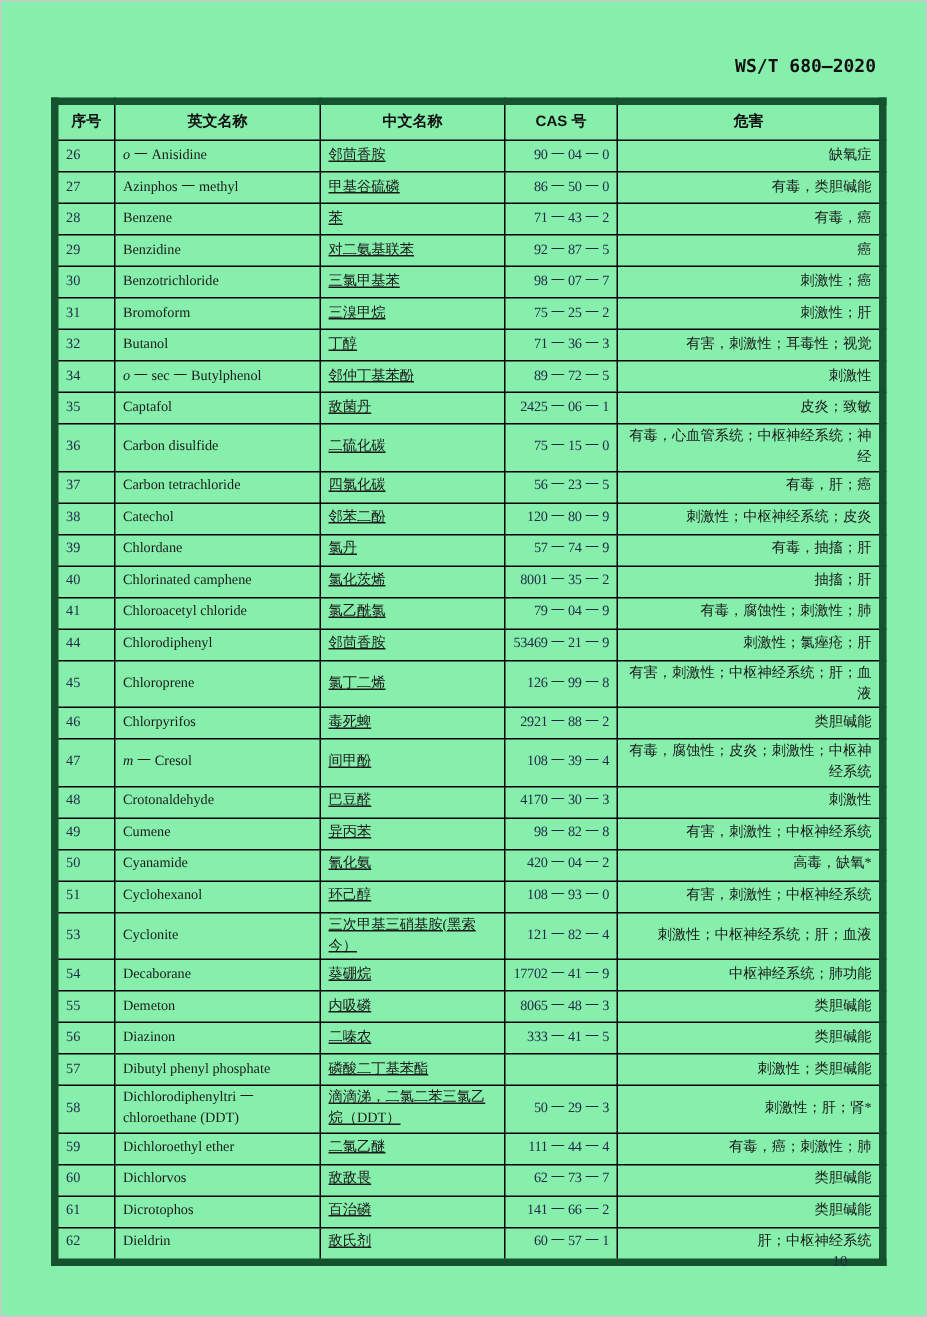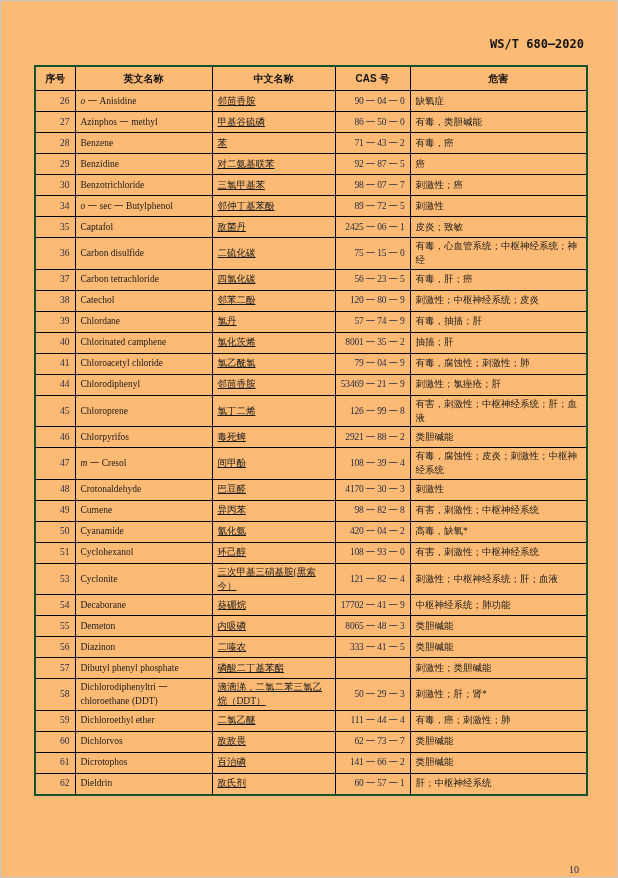--- a/index.html
+++ b/index.html
@@ -1,82 +1,81 @@
 <!DOCTYPE html>
 <html><head>
 <meta charset="utf-8">
 <style>
   html,body { margin:0; padding:0; background:#e9e9e9; }
   .page {
     position:relative;
     width:616px; height:876px;
-    background:#fdba74;
+    background:#86efac;
     border:1px solid #c9c9c9;
     overflow:hidden;
     font-family:"Liberation Serif","DejaVu Serif",serif;
     color:#1a1a1a;
   }
   .doc-code {
     position:absolute;
     top:36px; right:33px;
     font-family:"DejaVu Sans Mono",monospace;
     font-weight:bold;
     font-size:12px;
     color:#111;
     letter-spacing:0px;
   }
   table.chem {
     position:absolute;
     left:33px; top:64px;
     width:552px;
     border-collapse:collapse;
     table-layout:fixed;
-    border:2px solid #14532d;
+    border:5px solid #14532d;
   }
   table.chem th, table.chem td {
     border:1px solid #000;
     font-size:9.5px;
     line-height:1.5;
     padding:1px 5px;
     vertical-align:middle;
     overflow:hidden;
   }
   table.chem th {
     font-family:"Liberation Sans","DejaVu Sans",sans-serif;
     font-weight:bold;
     font-size:10px;
     text-align:center;
     height:21px;
     padding:1px 2px;
     color:#111;
   }
   table.chem td { height:18px; }
   td.c-serial {
-    text-align:right;
+    text-align:left;
     color:#1f2846;
     font-size:9.5px;
     padding:1px 2px;
   }
   td.c-en { text-align:left; }
   td.c-zh { text-align:left;text-decoration:underline; }
   td.c-cas {
     text-align:right;
     white-space:nowrap;
     color:#1f2846;
     font-size:9px;
     padding:1px 1px;
     letter-spacing:-0.2px;
   }
-  td.c-hazard { text-align:left; }
+  td.c-hazard { text-align:right; }
   .page-number {
     position:absolute;
-    top:835px; right:38px;
+    top:835px; right:52px;
     font-size:10px;
     color:#1f2846;
-    margin-top:28px;
   }
 </style>
 </head>
 <body>
 
 <div class="page">
 
   <div class="doc-code">WS/T 680—2020</div>
 
   <table class="chem">
@@ -126,20 +125,34 @@
           <td class="c-hazard">癌</td>
         </tr>
         <tr>
           <td class="c-serial">30</td>
           <td class="c-en">Benzotrichloride</td>
           <td class="c-zh">三氯甲基苯</td>
           <td class="c-cas">98 一 07 一 7</td>
           <td class="c-hazard">刺激性；癌</td>
         </tr>
         <tr>
+          <td class="c-serial">31</td>
+          <td class="c-en">Bromoform</td>
+          <td class="c-zh">三溴甲烷</td>
+          <td class="c-cas">75 一 25 一 2</td>
+          <td class="c-hazard">刺激性；肝</td>
+        </tr>
+        <tr>
+          <td class="c-serial">32</td>
+          <td class="c-en">Butanol</td>
+          <td class="c-zh">丁醇</td>
+          <td class="c-cas">71 一 36 一 3</td>
+          <td class="c-hazard">有害，刺激性；耳毒性；视觉</td>
+        </tr>
+        <tr>
           <td class="c-serial">34</td>
           <td class="c-en"><i>o</i> 一 sec 一 Butylphenol</td>
           <td class="c-zh">邻仲丁基苯酚</td>
           <td class="c-cas">89 一 72 一 5</td>
           <td class="c-hazard">刺激性</td>
         </tr>
         <tr>
           <td class="c-serial">35</td>
           <td class="c-en">Captafol</td>
           <td class="c-zh">敌菌丹</td>

